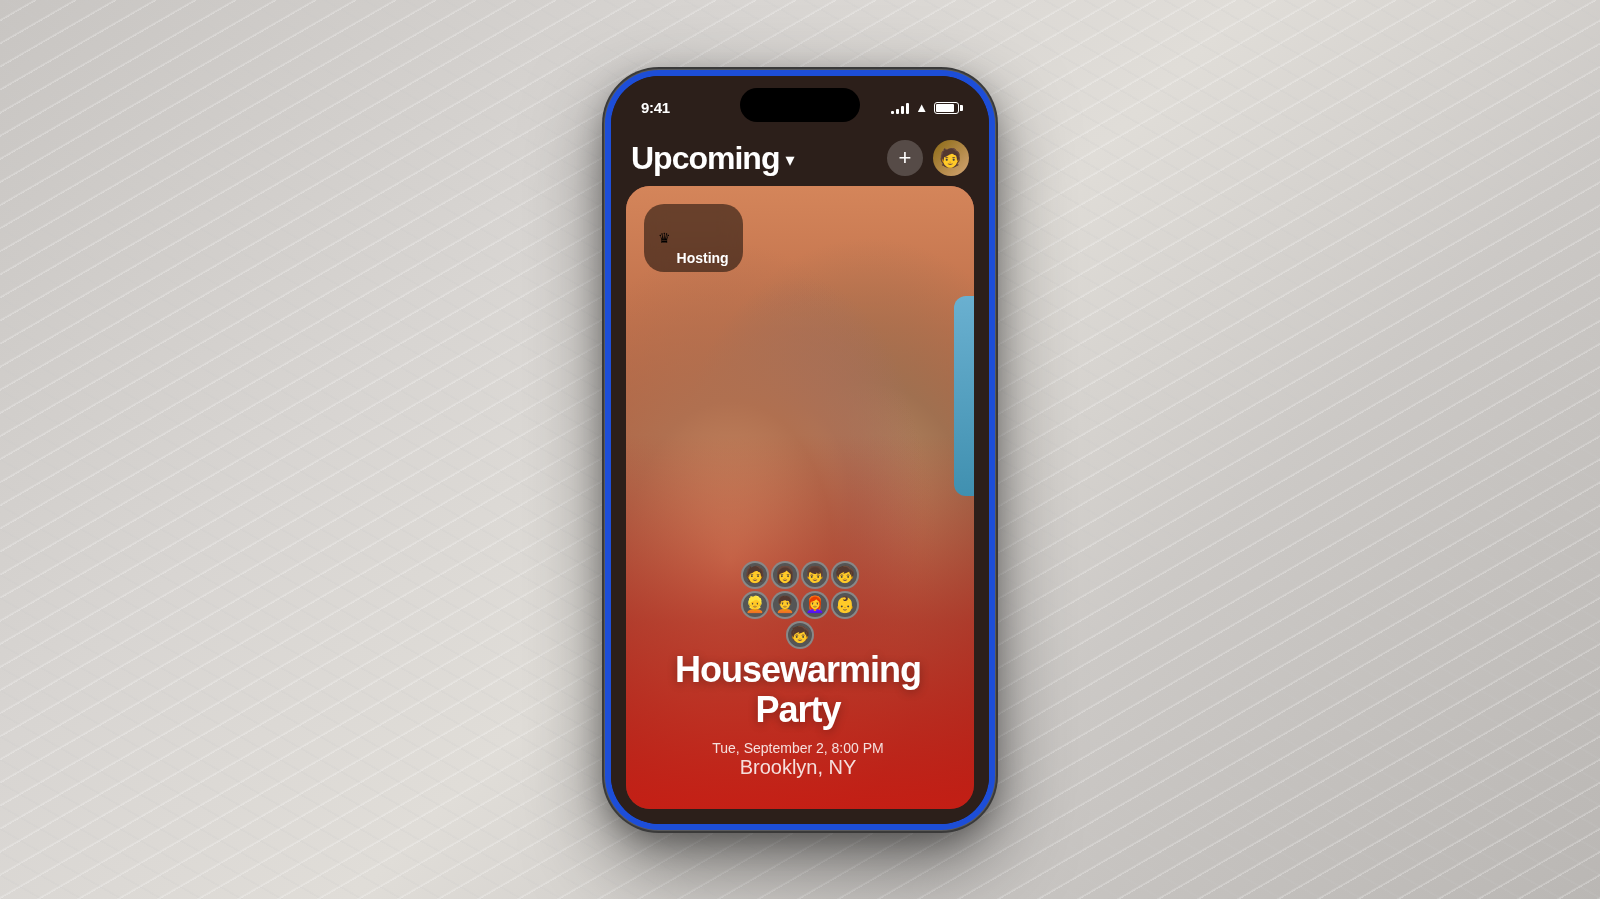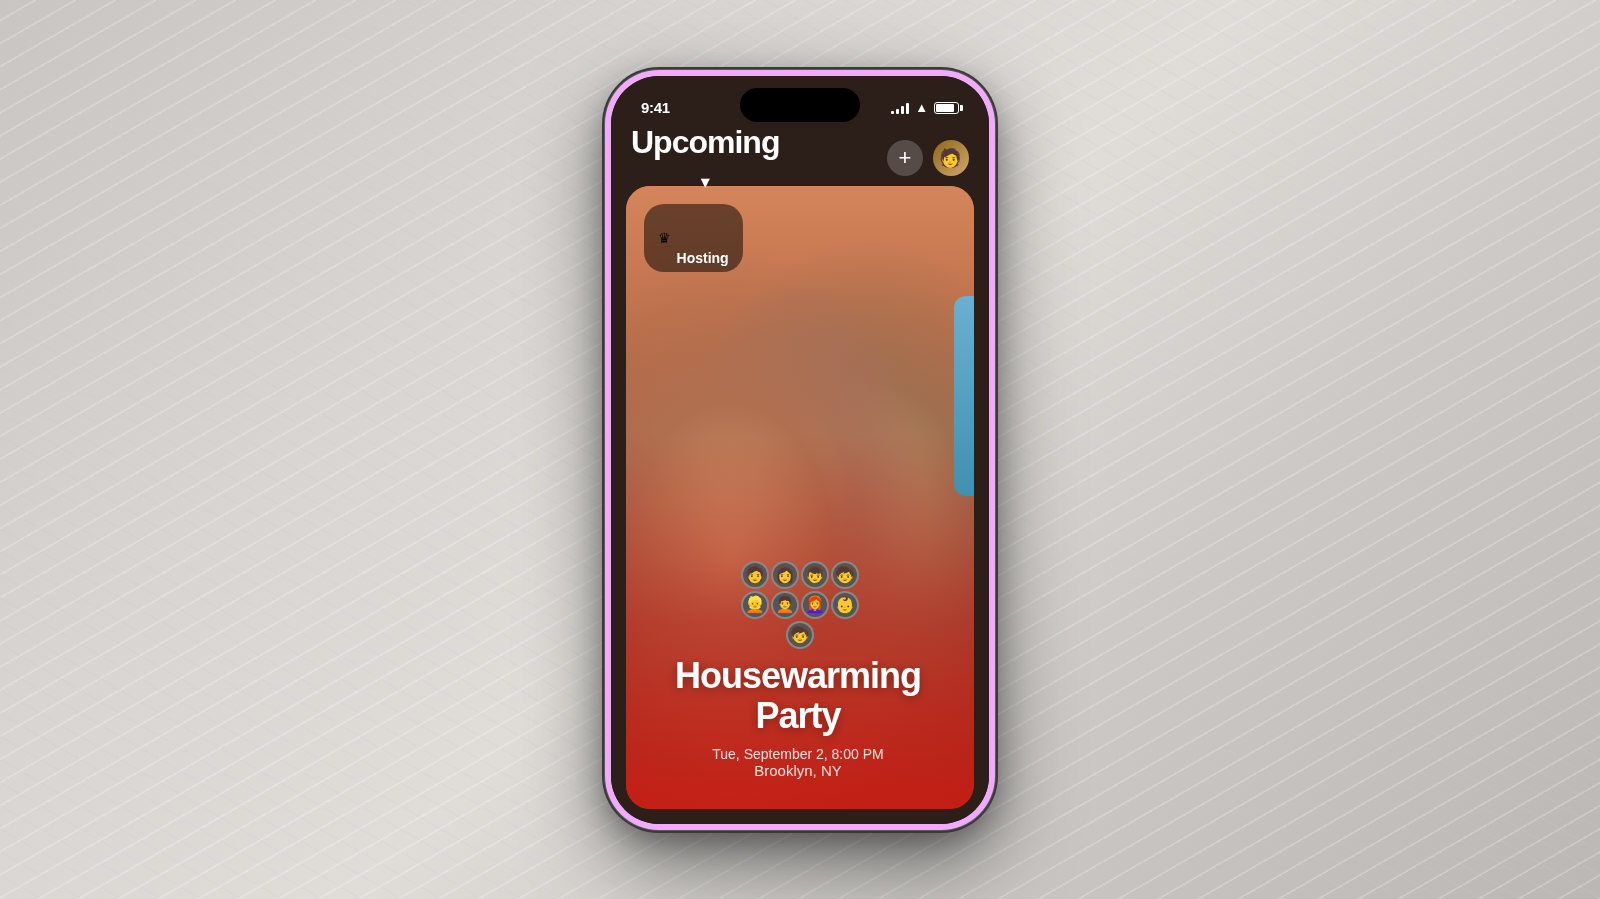--- a/index.html
+++ b/index.html
@@ -34,21 +34,21 @@
           transparent 20px
         ),
         linear-gradient(135deg, #c8c5c2 0%, #d8d5d2 30%, #e0ddd8 50%, #ccc9c6 70%, #bab7b4 100%);
     }
 
     
     .phone {
       position: relative;
       width: 390px;
       height: 760px;
-      background: #f0abfc;
+      background: #1d4ed8;
       border-radius: 54px;
       box-shadow:
         0 0 0 1px #5a5a5a,
         0 0 0 3px #3a3a3a,
         0 30px 80px rgba(0,0,0,0.5),
         0 10px 30px rgba(0,0,0,0.3);
       overflow: hidden;
       z-index: 10;
     }
 
@@ -186,21 +186,20 @@
       align-items: center;
       justify-content: space-between;
       padding: 0 20px;
       z-index: 50;
     }
 
     .header-title {
       display: flex;
       align-items: center;
       gap: 6px;
-      flex-direction: column;
     }
 
     .title-text {
       font-size: 32px;
       font-weight: 800;
       color: white;
       letter-spacing: -1px;
     }
 
     .chevron-down {
@@ -377,21 +376,21 @@
     }
 
     .event-date {
       font-size: 14px;
       color: rgba(255,255,255,0.85);
       font-weight: 400;
       margin-bottom: 0;
     }
 
     .event-location {
-      font-size: 15px;
+      font-size: 20px;
       color: rgba(255,255,255,0.85);
       font-weight: 400;
     }
 
     
     .side-card {
       position: absolute;
       top: 110px;
       right: -10px;
       width: 30px;

